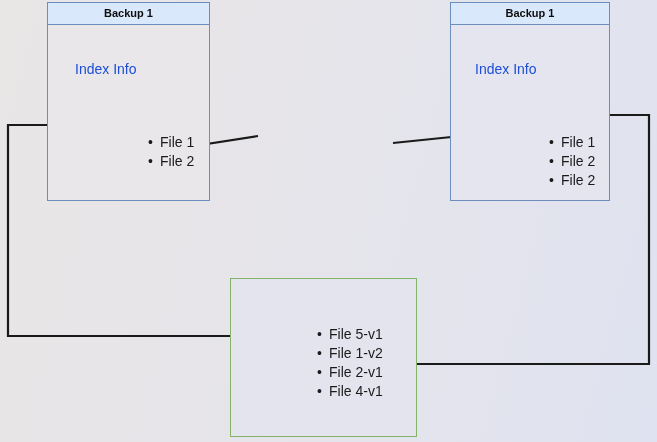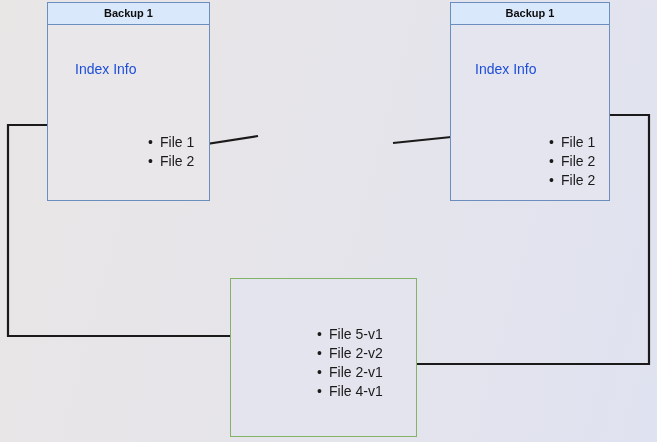--- a/index.html
+++ b/index.html
@@ -163,21 +163,21 @@
         <li>File 2</li>
         <li>File 2</li>
       </ul>
     </div>
   </div>
 
   <div class="node" id="dedup">
     <div class="node-body">
       <ul class="file-list">
         <li>File 5-v1</li>
-        <li>File 2-v2</li>
+        <li>File 1-v2</li>
         <li>File 2-v1</li>
         <li>File 4-v1</li>
       </ul>
     </div>
   </div>
 
 
 </div>
 
 </body></html>

